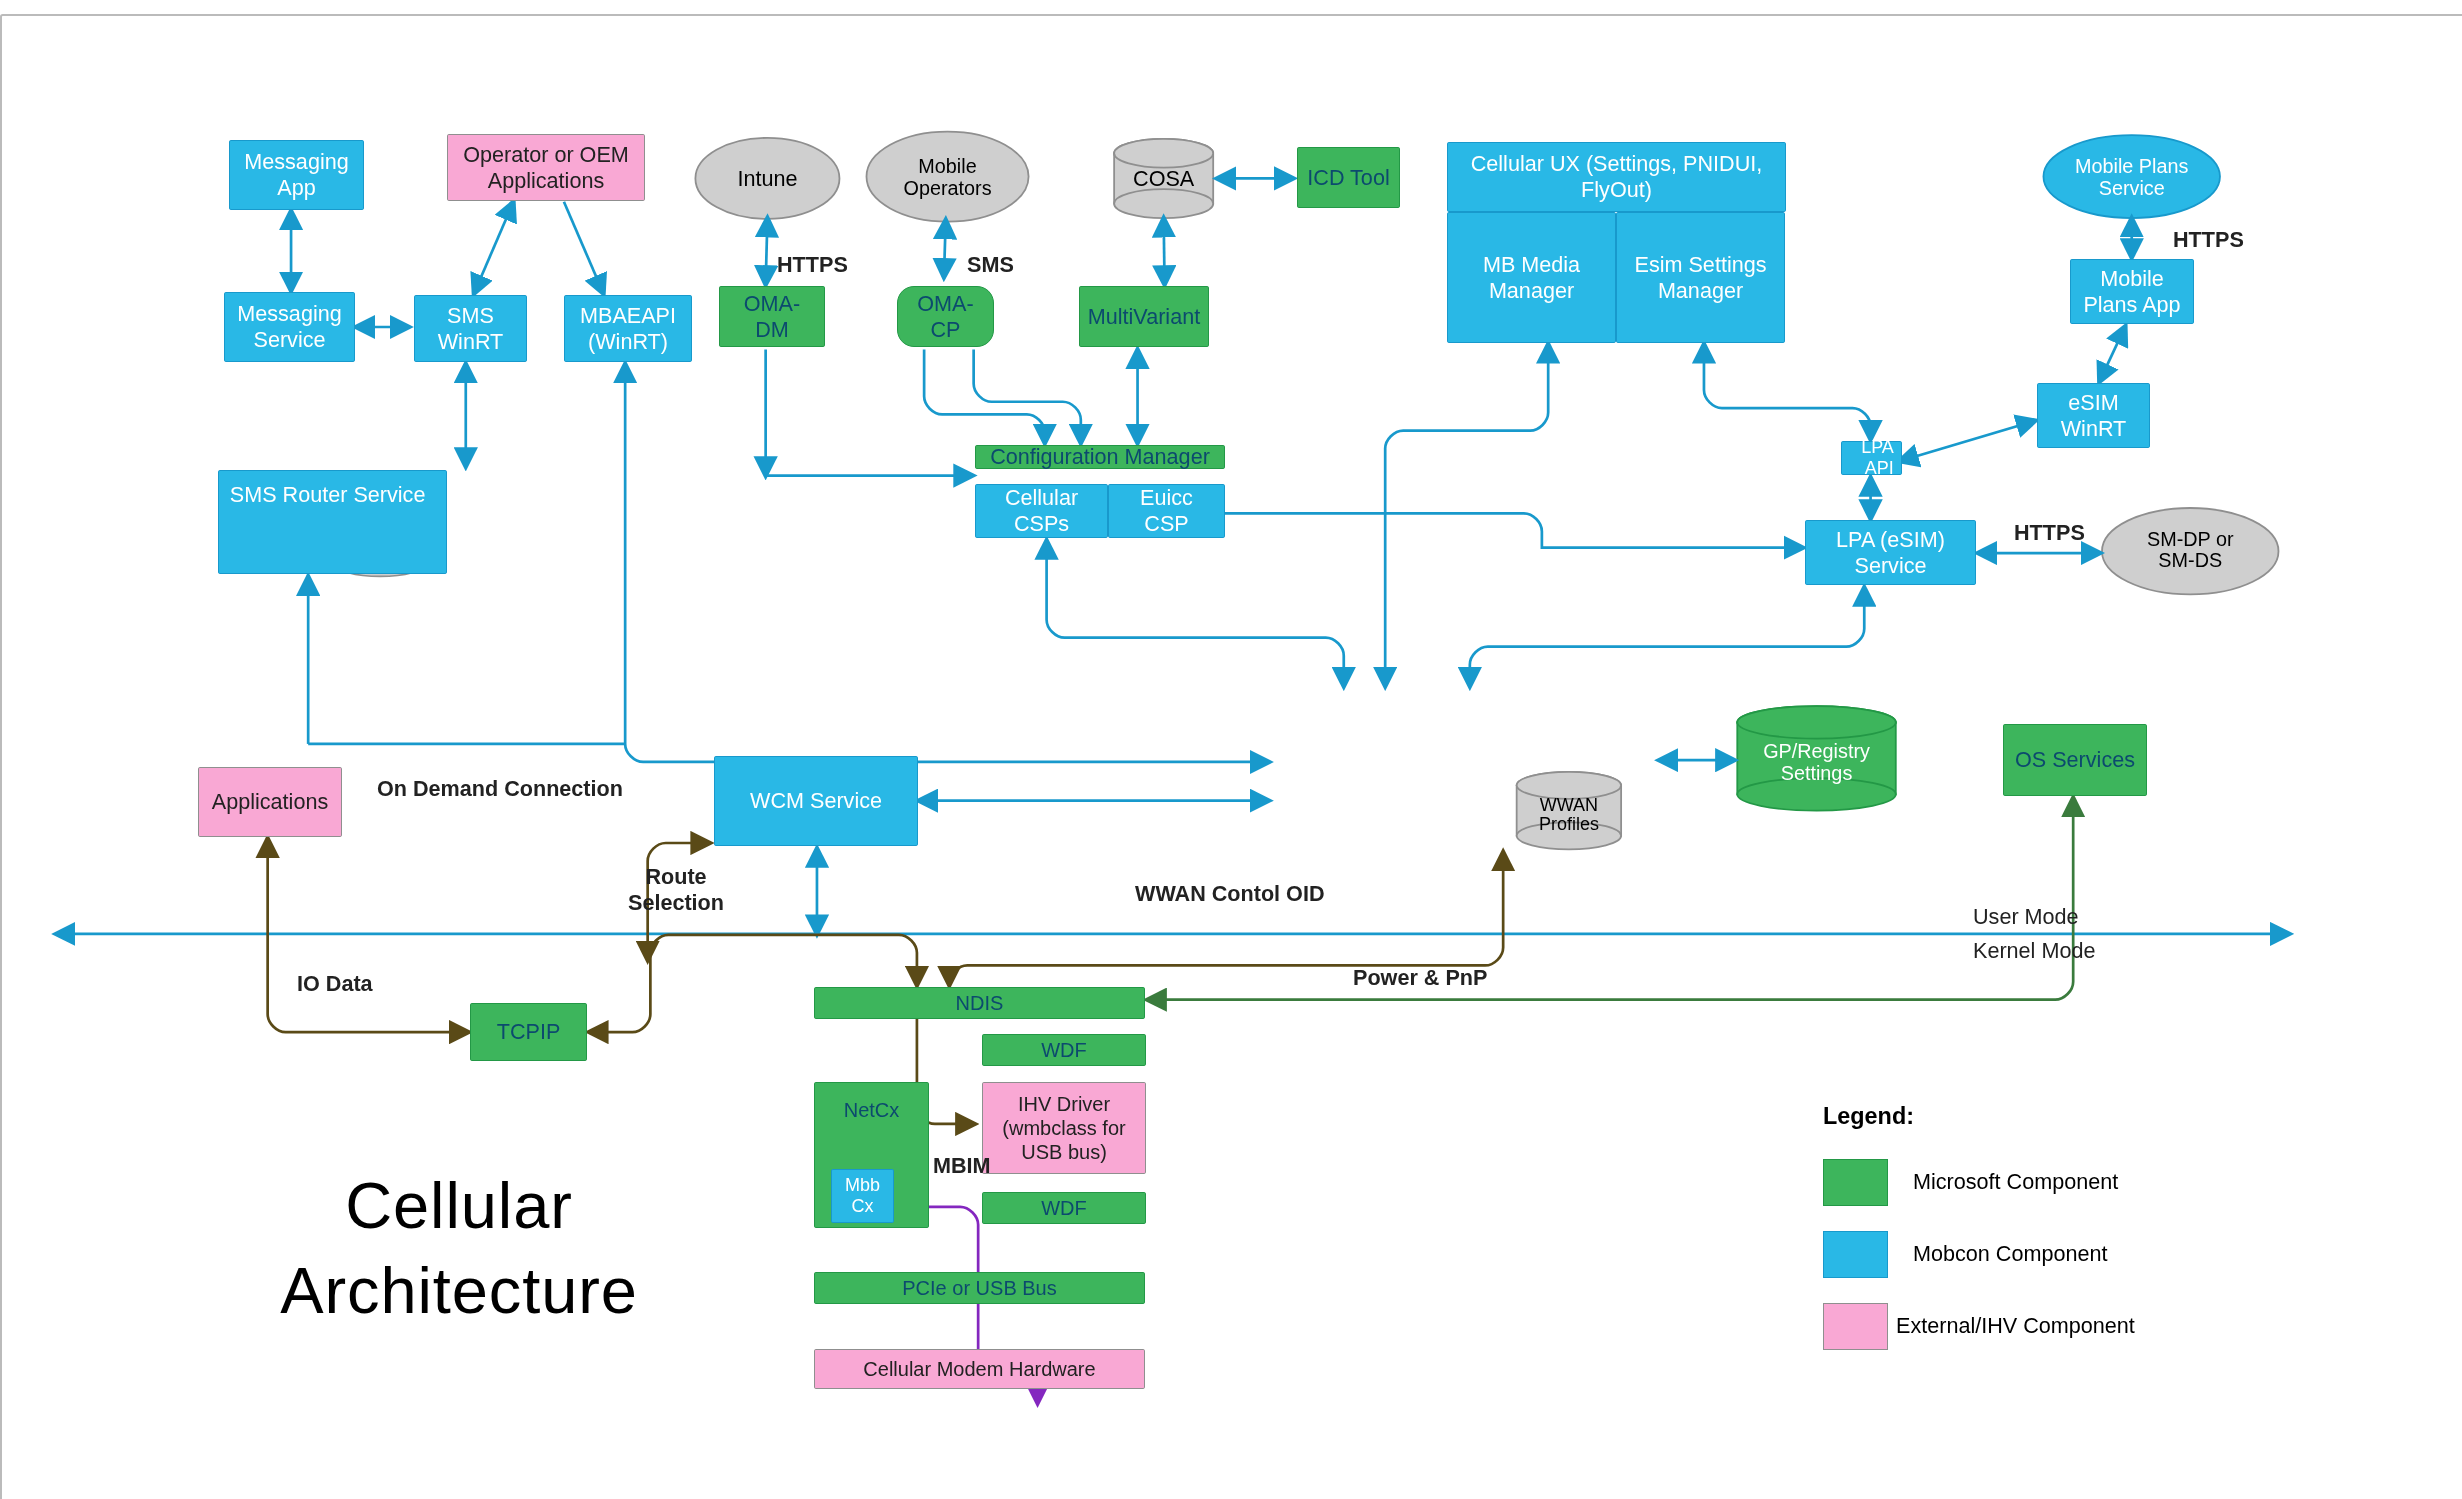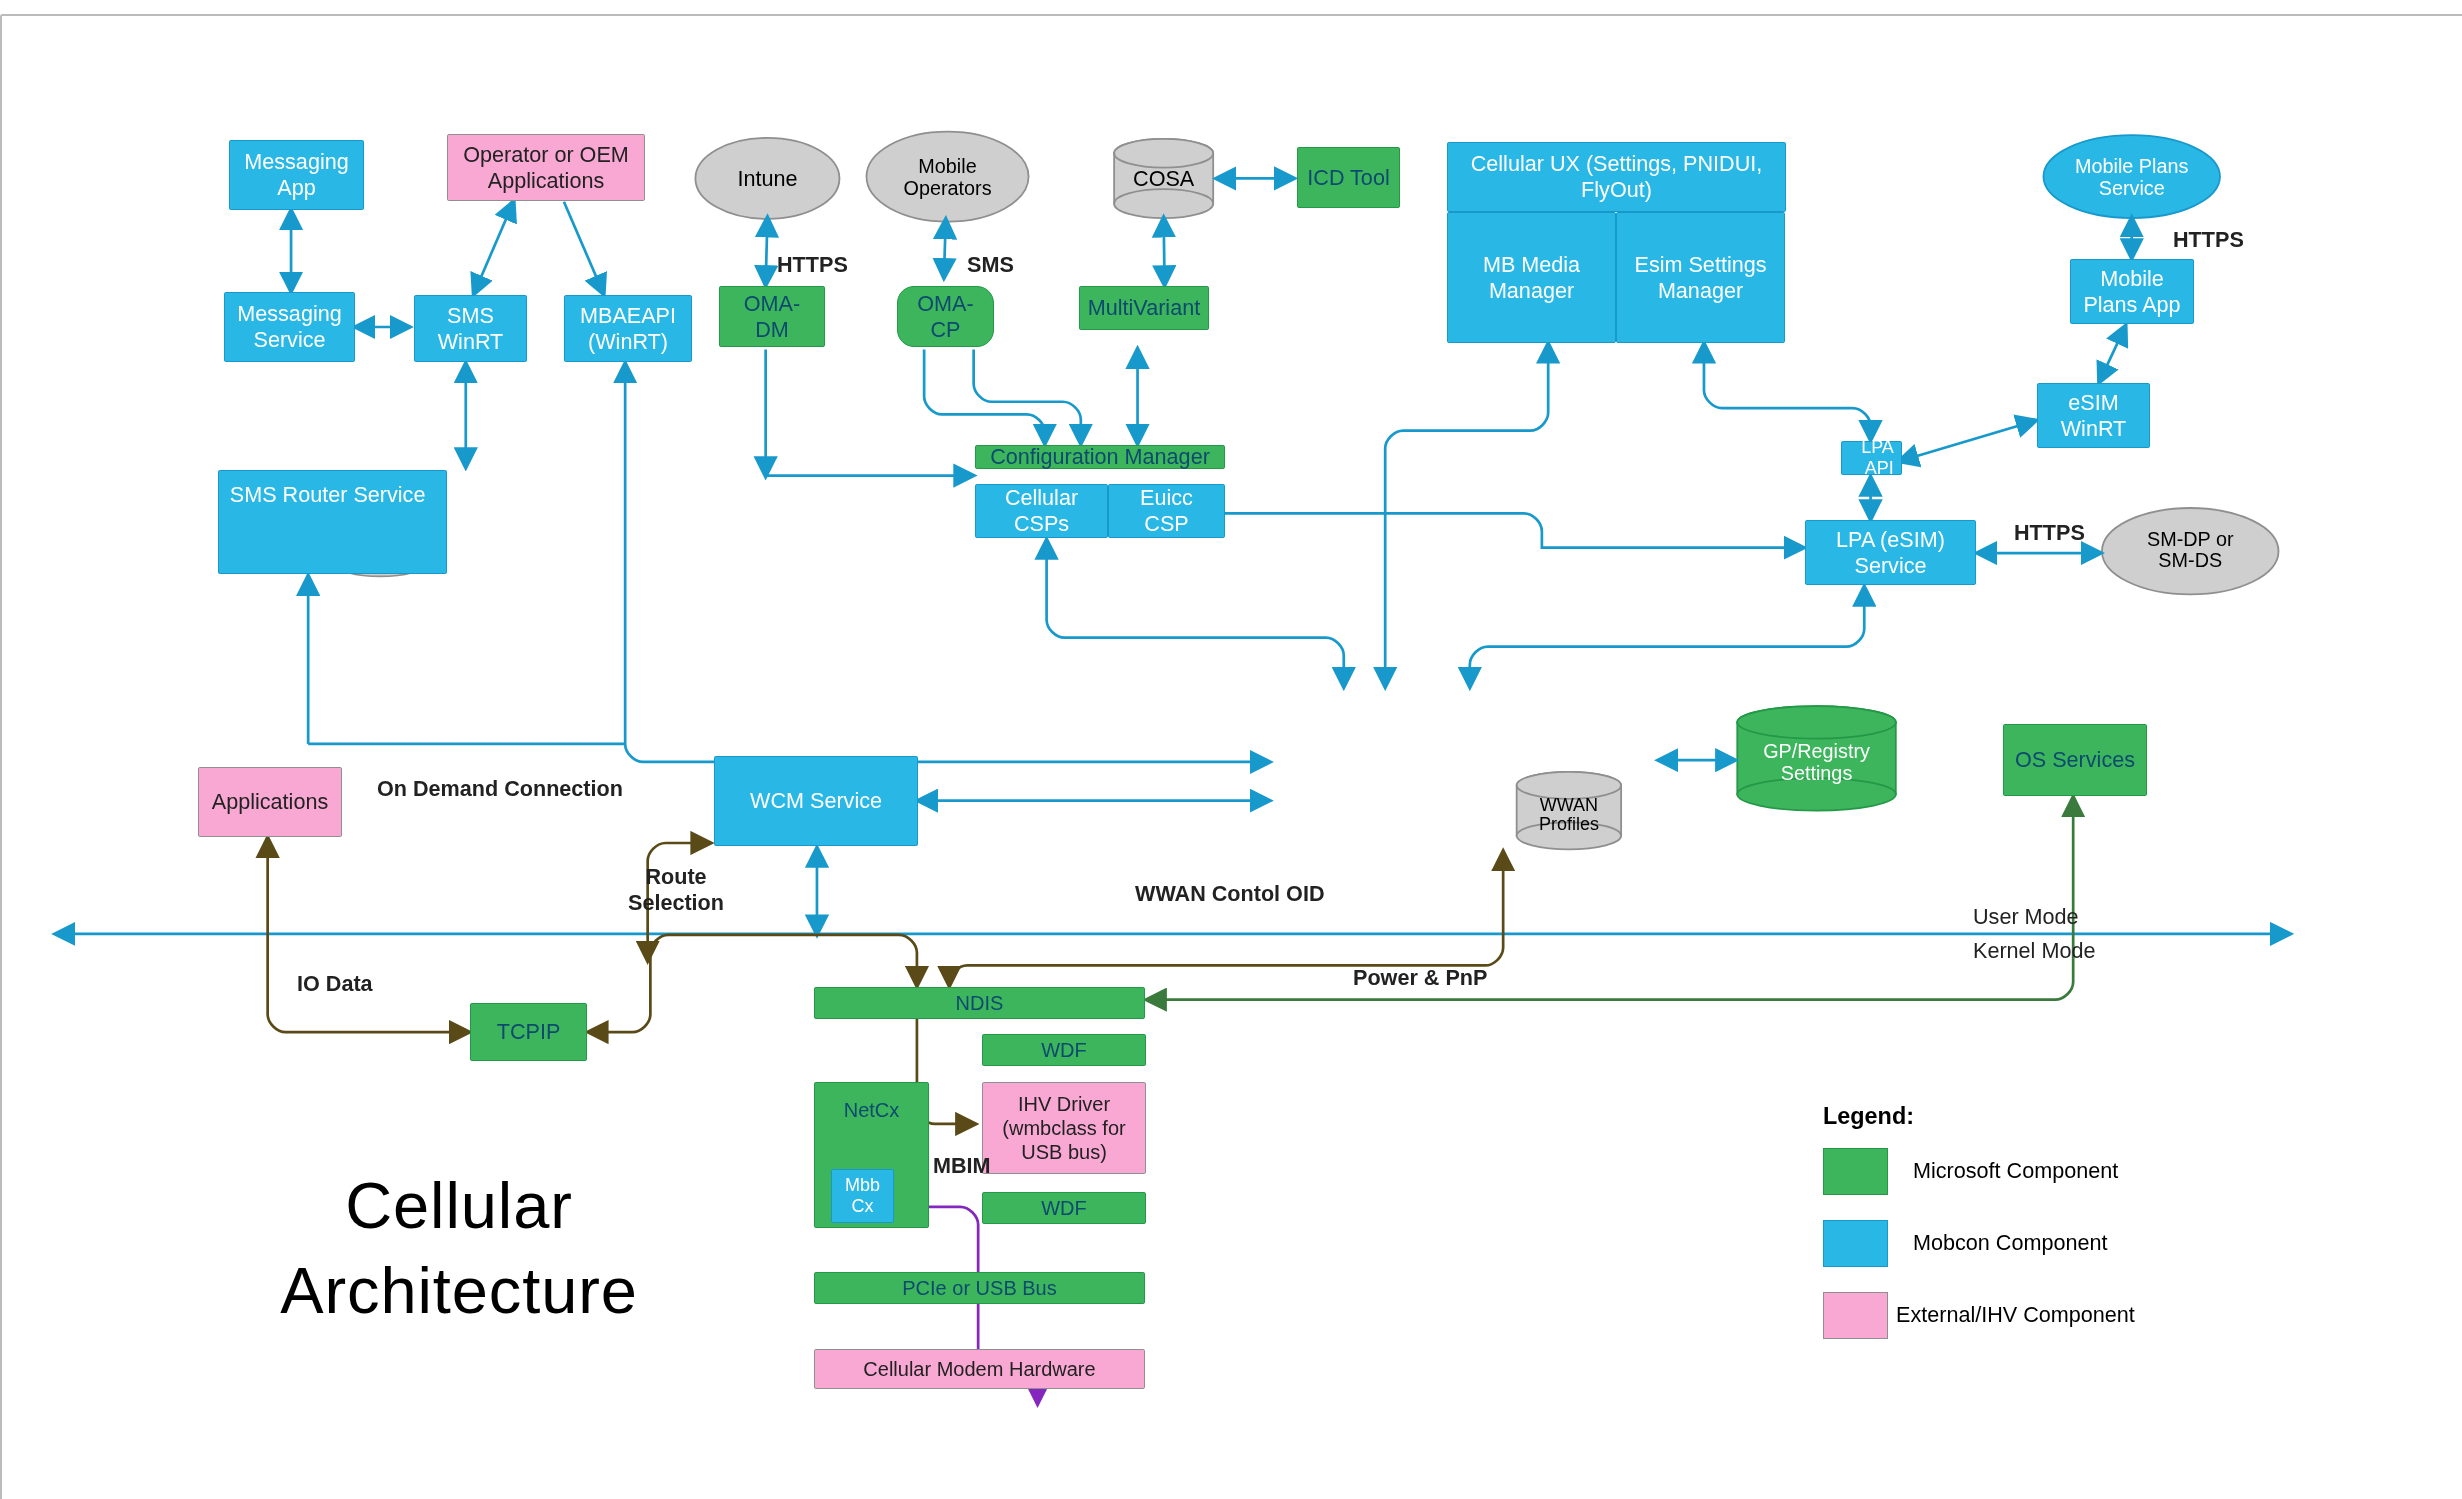--- a/index.html
+++ b/index.html
@@ -8,21 +8,21 @@
   .box{position:absolute;box-sizing:border-box;display:flex;align-items:center;justify-content:center;text-align:center;font-size:21.6px;line-height:1.2;padding:5.4px 7.2px;border-width:1.8px;border-style:solid;border-radius:1.8px;}
   .mob{background:#29B8E6;border-color:#1899CC;color:#fff;}
   .ms{background:#3DB55C;border-color:#239846;color:#0c4a6e;}
   .ext{background:#f9a8d4;border-color:#8f8f8f;color:#222;}
   .label{position:absolute;font-size:21.6px;font-weight:700;color:#222;}
   .label.thin{font-weight:400;}
   .cloud{fill:#cfcfcf;stroke:#8f8f8f;stroke-width:2;}
   .cloud.mob{fill:#29B8E6;stroke:#1899CC;}
   .legend-box{width:63px;height:45px;border-width:1.8px;border-style:solid;position:static;}
   .legend-row{display:flex;align-items:center;gap:25px;height:54px;}
-  .legend-title{font-weight:700;font-size:23.4px;margin-bottom:14px;}
+  .legend-title{font-weight:700;font-size:23.4px;margin-bottom:25px;}
   #legend{position:absolute;font-size:21.6px;}
   #title{position:absolute;font-size:65px;font-weight:400;text-align:center;line-height:1.3;letter-spacing:0.9px;}
 </style>
 </head>
 <body>
 
 <div id="canvas">
 
 <svg id="arrows" viewBox="0 0 2734 1665" width="2462" height="1500">
   <defs>
@@ -176,21 +176,21 @@
 <div class="box mob" style="left:222px;top:276px;width:131px;height:70px;">Messaging Service</div>
 
 <div class="box ext" style="left:445px;top:118px;width:198px;height:67px;">Operator or OEM Applications</div>
 <div class="box mob" style="left:412px;top:279px;width:113px;height:67px;">SMS WinRT</div>
 <div class="box mob" style="left:562px;top:279px;width:128px;height:67px;">MBAEAPI (WinRT)</div>
 
 <div class="box mob" style="left:216px;top:454px;width:229px;height:104px;justify-content:flex-start;align-items:flex-start;padding:10.8px;">SMS Router Service</div>
 
 <div class="box ms" style="left:717px;top:270px;width:106px;height:61px;">OMA-DM</div>
 <div class="box ms" style="left:895px;top:270px;width:97px;height:61px;border-radius:17px;">OMA-CP</div>
-<div class="box ms" style="left:1077px;top:270px;width:130px;height:44px;">MultiVariant</div>
+<div class="box ms" style="left:1077px;top:270px;width:130px;height:61px;">MultiVariant</div>
 <div class="box ms" style="left:1295px;top:131px;width:103px;height:61px;">ICD Tool</div>
 
 <div class="box ms" style="left:973px;top:429px;width:250px;height:24px;">Configuration Manager</div>
 <div class="box mob" style="left:973px;top:468px;width:133px;height:54px;">Cellular CSPs</div>
 <div class="box mob" style="left:1106px;top:468px;width:117px;height:54px;">Euicc CSP</div>
 
 <div class="box mob" style="left:1445px;top:126px;width:339px;height:70px;">Cellular UX (Settings, PNIDUI, FlyOut)</div>
 <div class="box mob" style="left:1445px;top:196px;width:169px;height:131px;">MB Media Manager</div>
 <div class="box mob" style="left:1614px;top:196px;width:169px;height:131px;">Esim Settings Manager</div>
 

